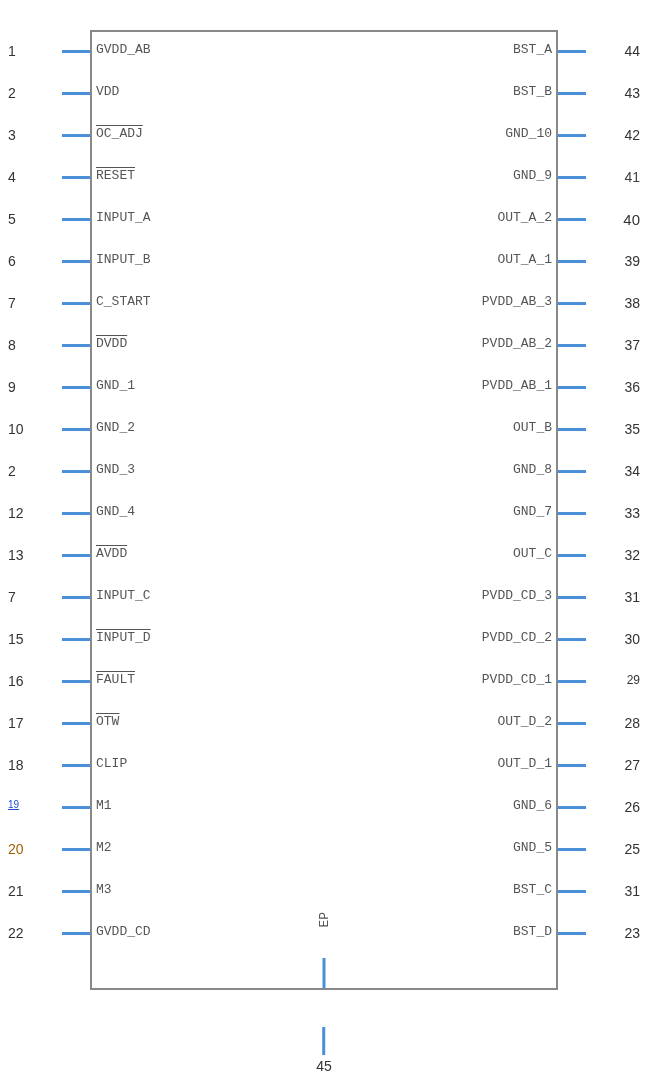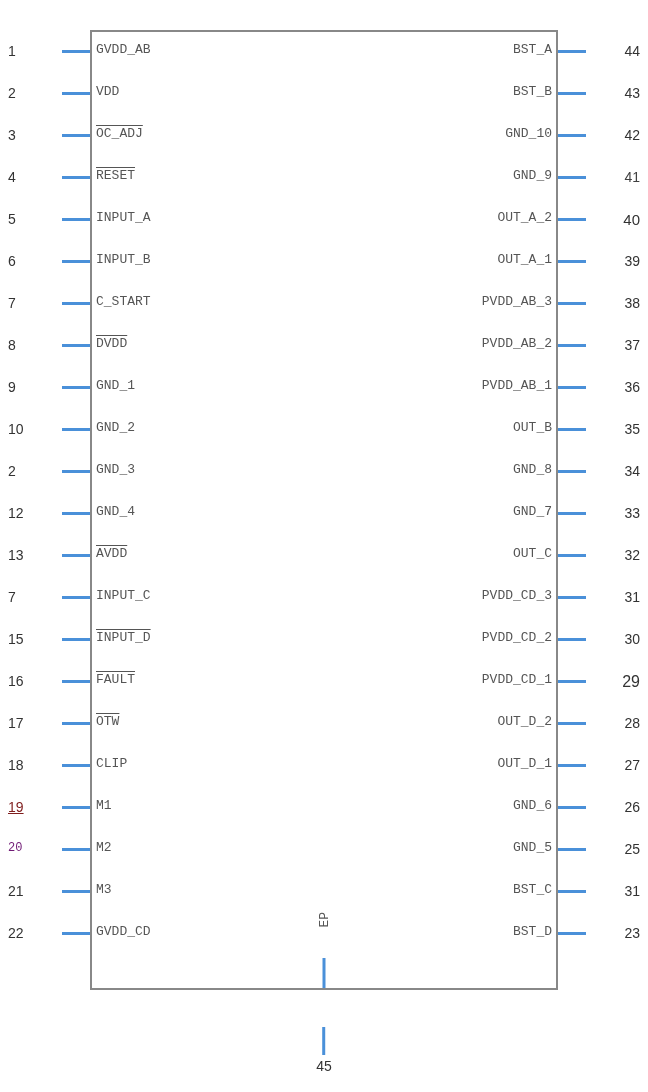--- a/index.html
+++ b/index.html
@@ -97,24 +97,24 @@
       <div style="position: absolute; top: 630px; left: 96px; font-size: 13px; color: rgb(85, 85, 85); font-family: &quot;Courier New&quot;, monospace; white-space: nowrap;"><span style="text-decoration: overline;">INPUT_D</span></div>
       <div style="position: absolute; top: 673px; left: 8px; font-size: 14px; color: rgb(51, 51, 51); font-family: Arial, sans-serif;">16</div>
       <div style="position: absolute; top: 680px; left: 62px; width: 28px; height: 3px; background: rgb(74, 144, 217);"></div>
       <div style="position: absolute; top: 672px; left: 96px; font-size: 13px; color: rgb(85, 85, 85); font-family: &quot;Courier New&quot;, monospace; white-space: nowrap;"><span style="text-decoration: overline;">FAULT</span></div>
       <div style="position: absolute; top: 715px; left: 8px; font-size: 14px; color: rgb(51, 51, 51); font-family: Arial, sans-serif;">17</div>
       <div style="position: absolute; top: 722px; left: 62px; width: 28px; height: 3px; background: rgb(74, 144, 217);"></div>
       <div style="position: absolute; top: 714px; left: 96px; font-size: 13px; color: rgb(85, 85, 85); font-family: &quot;Courier New&quot;, monospace; white-space: nowrap;"><span style="text-decoration: overline;">OTW</span></div>
       <div style="position: absolute; top: 757px; left: 8px; font-size: 14px; color: rgb(51, 51, 51); font-family: Arial, sans-serif;">18</div>
       <div style="position: absolute; top: 764px; left: 62px; width: 28px; height: 3px; background: rgb(74, 144, 217);"></div>
       <div style="position: absolute; top: 756px; left: 96px; font-size: 13px; color: rgb(85, 85, 85); font-family: &quot;Courier New&quot;, monospace; white-space: nowrap;">CLIP</div>
-      <div style="position: absolute; top: 799px; left: 8px; font-size: 14px; color: #7f1d1d; font-family: Arial, sans-serif; text-decoration: underline;">19</div>
+      <div style="position: absolute; top: 799px; left: 8px; font-size: 10px; color: #1d4ed8; font-family: Arial, sans-serif; text-decoration: underline;">19</div>
       <div style="position: absolute; top: 806px; left: 62px; width: 28px; height: 3px; background: rgb(74, 144, 217);"></div>
       <div style="position: absolute; top: 798px; left: 96px; font-size: 13px; color: rgb(85, 85, 85); font-family: &quot;Courier New&quot;, monospace; white-space: nowrap;">M1</div>
-      <div style="position: absolute; top: 841px; left: 8px; font-size: 12px; color: #701a75; font-family: Liberation Mono, monospace;">20</div>
+      <div style="position: absolute; top: 841px; left: 8px; font-size: 14px; color: #a16207; font-family: Liberation Sans, sans-serif;">20</div>
       <div style="position: absolute; top: 848px; left: 62px; width: 28px; height: 3px; background: rgb(74, 144, 217);"></div>
       <div style="position: absolute; top: 840px; left: 96px; font-size: 13px; color: rgb(85, 85, 85); font-family: &quot;Courier New&quot;, monospace; white-space: nowrap;">M2</div>
       <div style="position: absolute; top: 883px; left: 8px; font-size: 14px; color: rgb(51, 51, 51); font-family: Arial, sans-serif;">21</div>
       <div style="position: absolute; top: 890px; left: 62px; width: 28px; height: 3px; background: rgb(74, 144, 217);"></div>
       <div style="position: absolute; top: 882px; left: 96px; font-size: 13px; color: rgb(85, 85, 85); font-family: &quot;Courier New&quot;, monospace; white-space: nowrap;">M3</div>
       <div style="position: absolute; top: 925px; left: 8px; font-size: 14px; color: rgb(51, 51, 51); font-family: Arial, sans-serif;">22</div>
       <div style="position: absolute; top: 932px; left: 62px; width: 28px; height: 3px; background: rgb(74, 144, 217);"></div>
       <div style="position: absolute; top: 924px; left: 96px; font-size: 13px; color: rgb(85, 85, 85); font-family: &quot;Courier New&quot;, monospace; white-space: nowrap;">GVDD_CD</div>
     </div>
 
@@ -157,21 +157,21 @@
       <div style="position: absolute; top: 504px; right: 96px; font-size: 13px; color: rgb(85, 85, 85); font-family: &quot;Courier New&quot;, monospace; white-space: nowrap; text-align: right;">GND_7</div>
       <div style="position: absolute; top: 547px; right: 8px; font-size: 14px; color: rgb(51, 51, 51); font-family: Arial, sans-serif;">32</div>
       <div style="position: absolute; top: 554px; right: 62px; width: 28px; height: 3px; background: rgb(74, 144, 217);"></div>
       <div style="position: absolute; top: 546px; right: 96px; font-size: 13px; color: rgb(85, 85, 85); font-family: &quot;Courier New&quot;, monospace; white-space: nowrap; text-align: right;">OUT_C</div>
       <div style="position: absolute; top: 589px; right: 8px; font-size: 14px; color: rgb(51, 51, 51); font-family: Arial, sans-serif;">31</div>
       <div style="position: absolute; top: 596px; right: 62px; width: 28px; height: 3px; background: rgb(74, 144, 217);"></div>
       <div style="position: absolute; top: 588px; right: 96px; font-size: 13px; color: rgb(85, 85, 85); font-family: &quot;Courier New&quot;, monospace; white-space: nowrap; text-align: right;">PVDD_CD_3</div>
       <div style="position: absolute; top: 631px; right: 8px; font-size: 14px; color: rgb(51, 51, 51); font-family: Arial, sans-serif;">30</div>
       <div style="position: absolute; top: 638px; right: 62px; width: 28px; height: 3px; background: rgb(74, 144, 217);"></div>
       <div style="position: absolute; top: 630px; right: 96px; font-size: 13px; color: rgb(85, 85, 85); font-family: &quot;Courier New&quot;, monospace; white-space: nowrap; text-align: right;">PVDD_CD_2</div>
-      <div style="position: absolute; top: 673px; right: 8px; font-size: 16px; color: rgb(51, 51, 51); font-family: Arial, sans-serif;">29</div>
+      <div style="position: absolute; top: 673px; right: 8px; font-size: 12px; color: rgb(51, 51, 51); font-family: Arial, sans-serif;">29</div>
       <div style="position: absolute; top: 680px; right: 62px; width: 28px; height: 3px; background: rgb(74, 144, 217);"></div>
       <div style="position: absolute; top: 672px; right: 96px; font-size: 13px; color: rgb(85, 85, 85); font-family: &quot;Courier New&quot;, monospace; white-space: nowrap; text-align: right;">PVDD_CD_1</div>
       <div style="position: absolute; top: 715px; right: 8px; font-size: 14px; color: rgb(51, 51, 51); font-family: Arial, sans-serif;">28</div>
       <div style="position: absolute; top: 722px; right: 62px; width: 28px; height: 3px; background: rgb(74, 144, 217);"></div>
       <div style="position: absolute; top: 714px; right: 96px; font-size: 13px; color: rgb(85, 85, 85); font-family: &quot;Courier New&quot;, monospace; white-space: nowrap; text-align: right;">OUT_D_2</div>
       <div style="position: absolute; top: 757px; right: 8px; font-size: 14px; color: rgb(51, 51, 51); font-family: Arial, sans-serif;">27</div>
       <div style="position: absolute; top: 764px; right: 62px; width: 28px; height: 3px; background: rgb(74, 144, 217);"></div>
       <div style="position: absolute; top: 756px; right: 96px; font-size: 13px; color: rgb(85, 85, 85); font-family: &quot;Courier New&quot;, monospace; white-space: nowrap; text-align: right;">OUT_D_1</div>
       <div style="position: absolute; top: 799px; right: 8px; font-size: 14px; color: rgb(51, 51, 51); font-family: Arial, sans-serif;">26</div>
       <div style="position: absolute; top: 806px; right: 62px; width: 28px; height: 3px; background: rgb(74, 144, 217);"></div>

